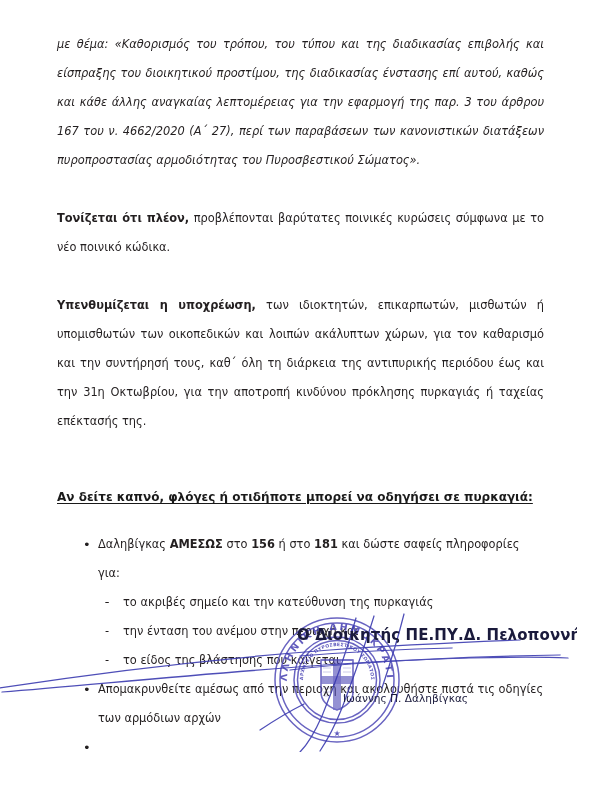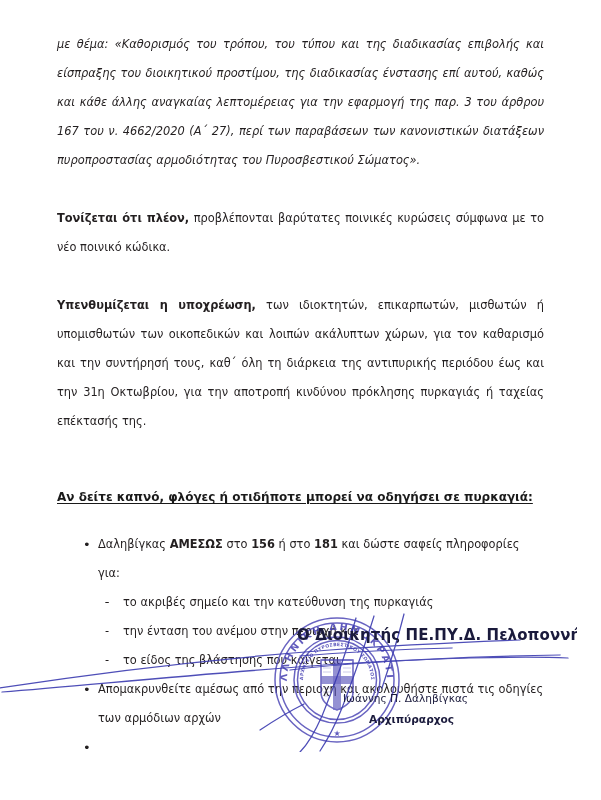--- a/index.html
+++ b/index.html
@@ -232,17 +232,16 @@
         <path d="M 356,6 C 348,34 336,70 322,104 C 314,122 306,134 300,140"></path>
         <path d="M 374,4 C 366,30 354,64 342,96 C 334,116 326,130 320,139"></path>
         <path d="M 404,2 C 398,26 390,52 382,76"></path>
         <path d="M 260,118 C 272,110 288,100 304,92"></path>
       </g>
     </svg>
 
     <div class="sign-text">
       <div class="sign-title">Ο Διοικητής ΠΕ.ΠΥ.Δ. Πελοποννήσου</div>
       <div class="sign-name">Ιωάννης Π. Δαληβίγκας</div>
-      <div class="sign-rank">Αρχιπύραρχος</div>
     </div>
   </div>
 
 </div>
 
 </body></html>

